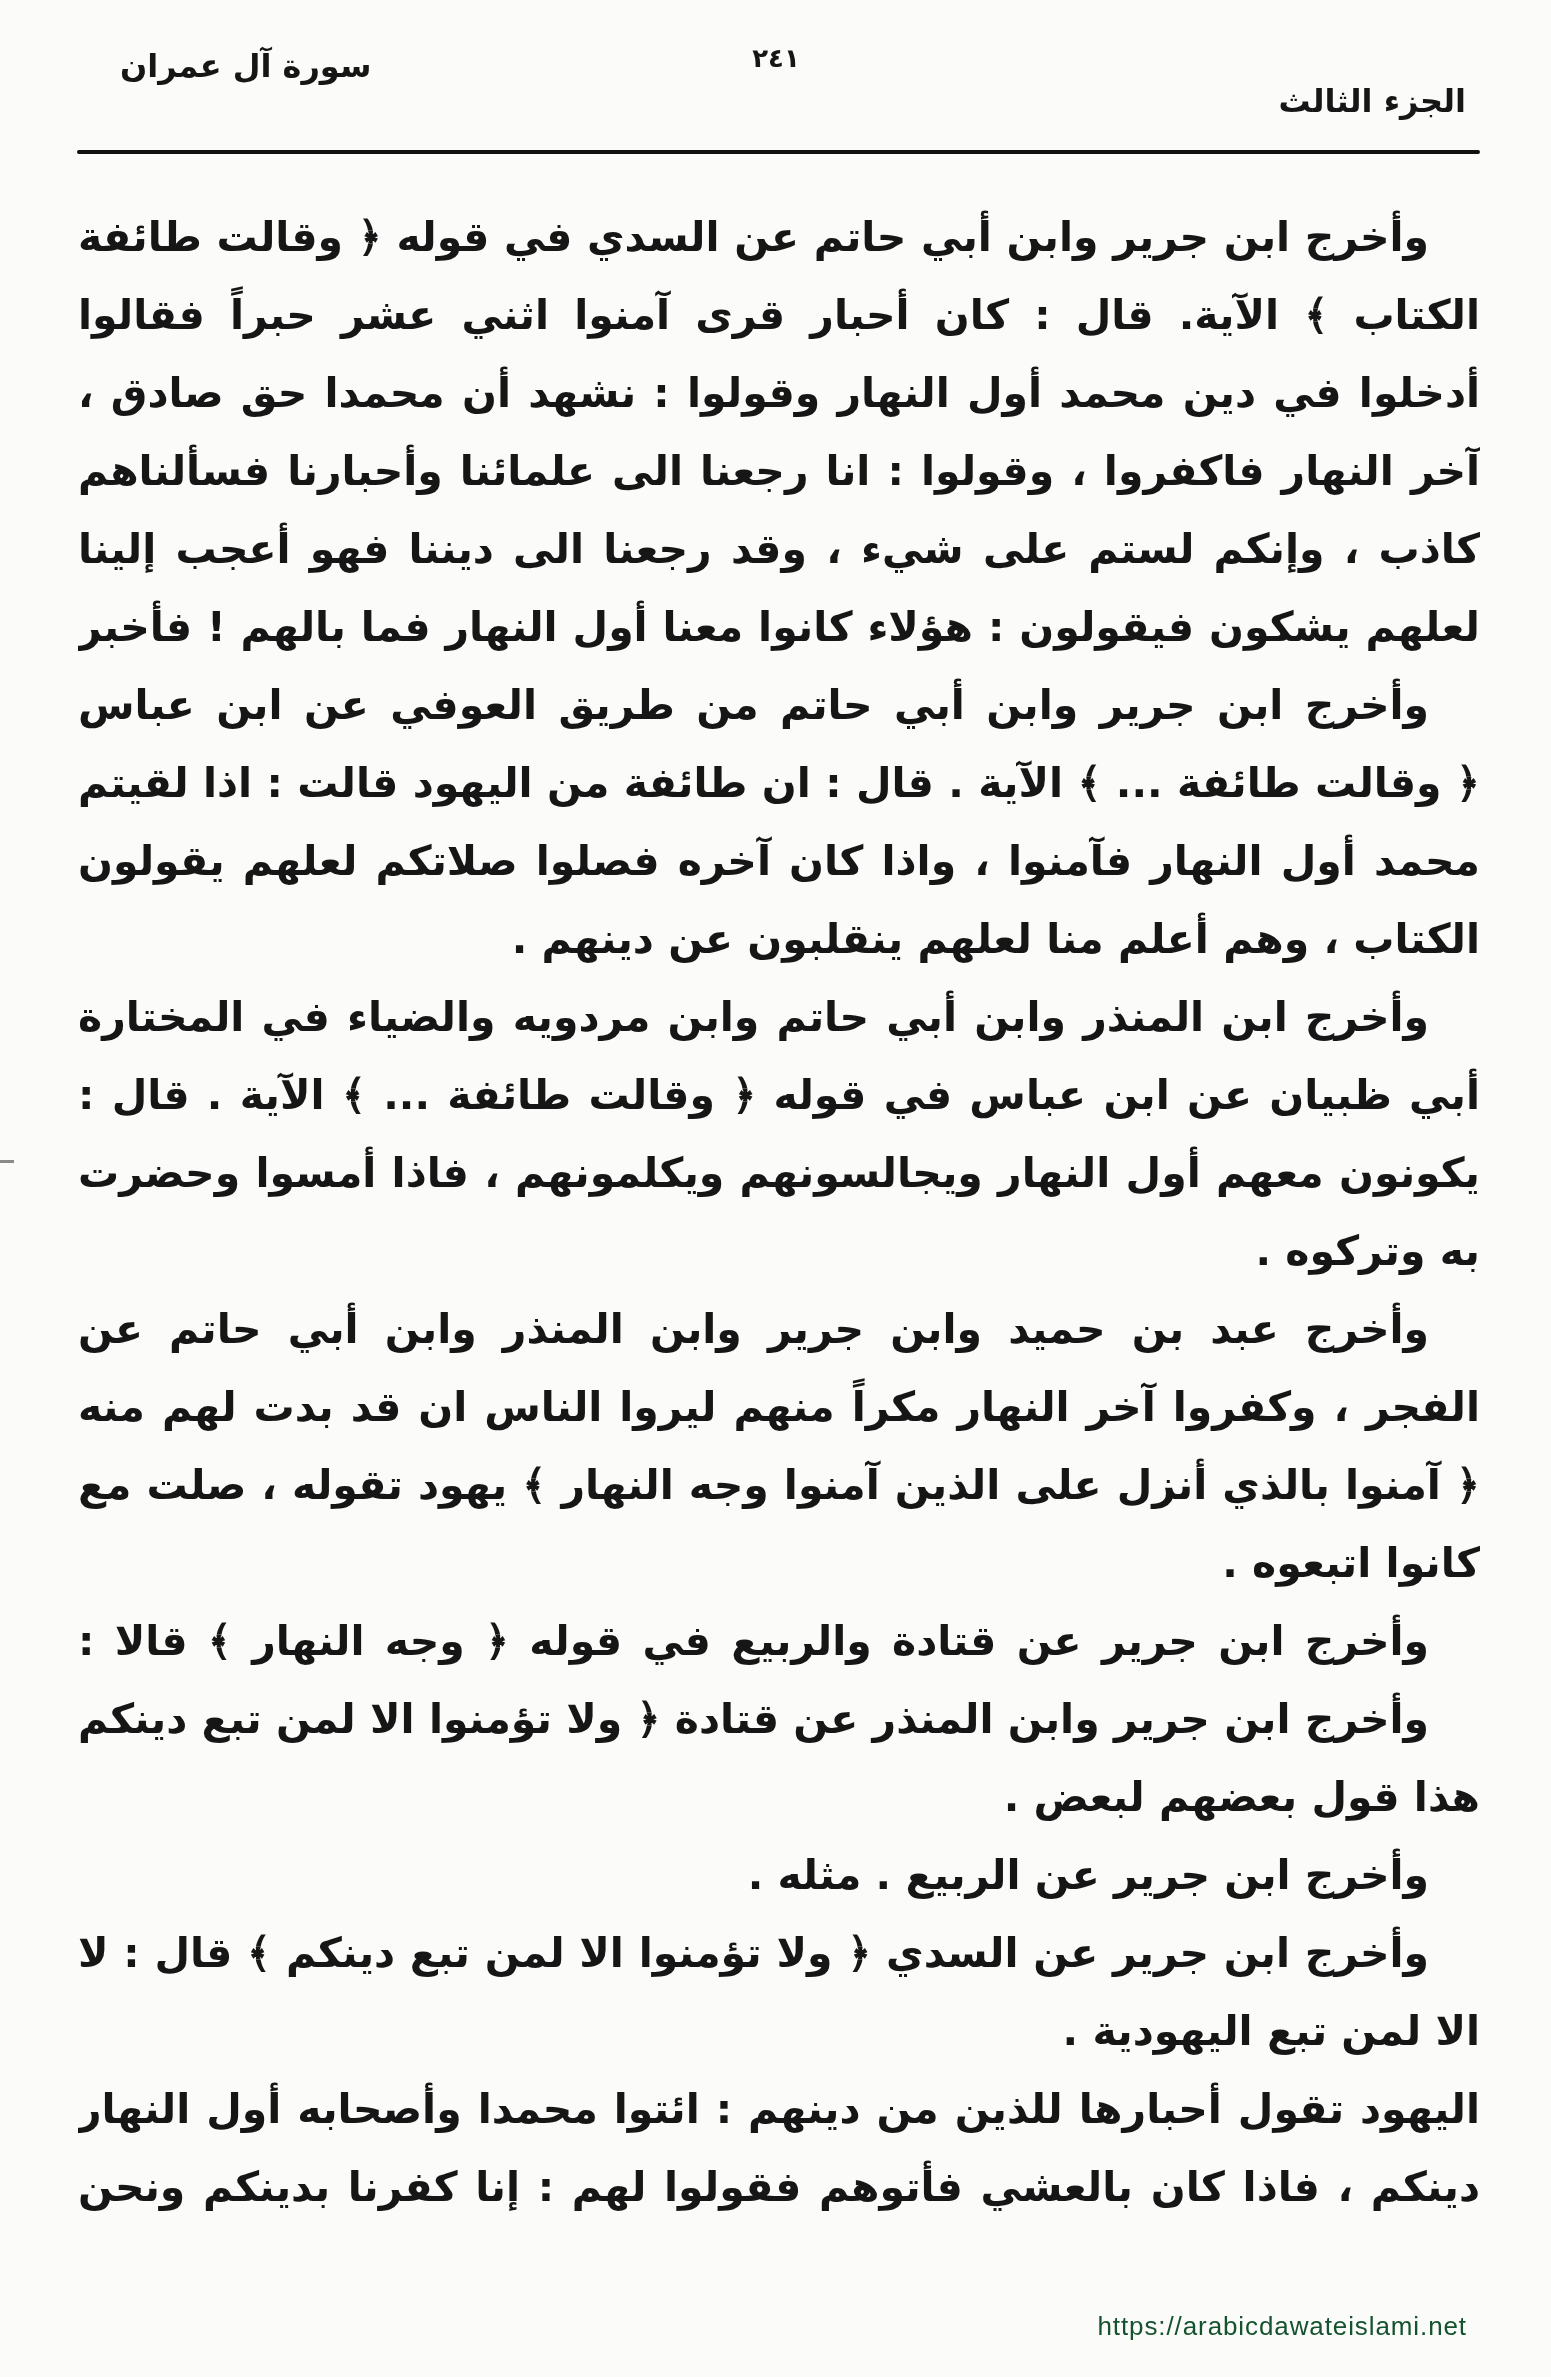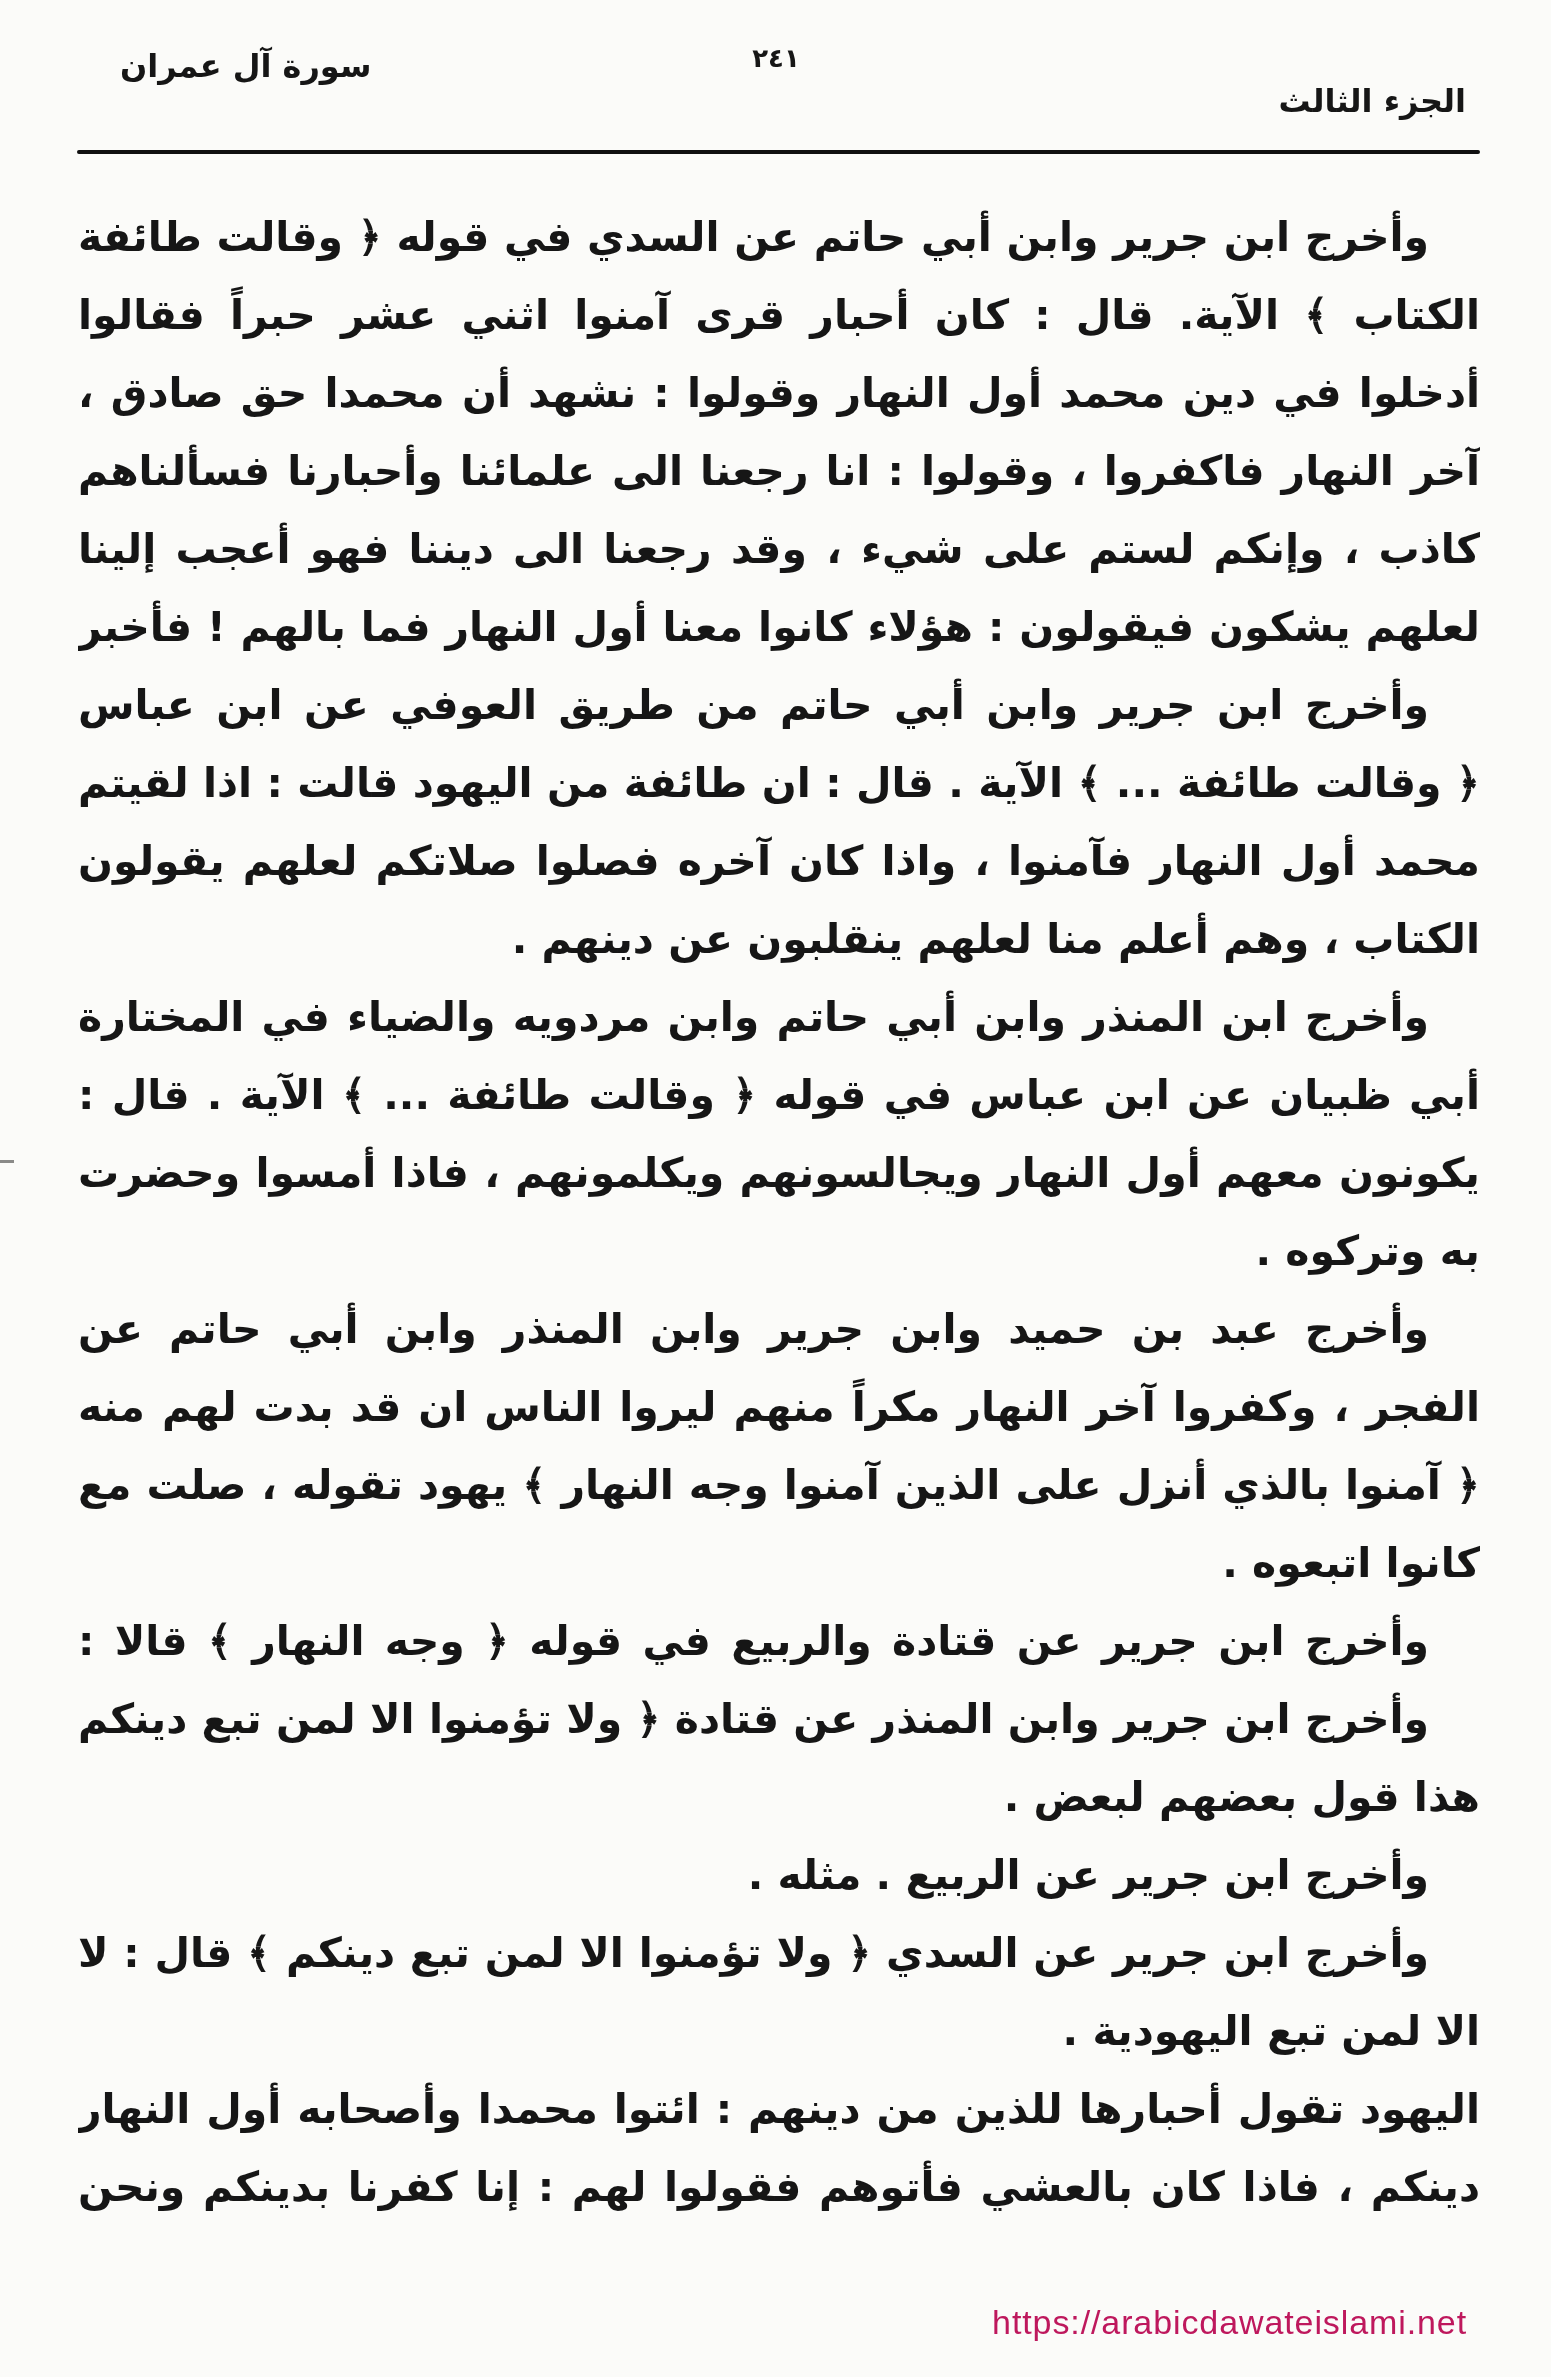--- a/index.html
+++ b/index.html
@@ -70,22 +70,22 @@
     width: 14px;
     height: 2.8px;
     background: #8a8a88;
   }
   .watermark {
     position: absolute;
     bottom: 35px;
     right: 85px;
     direction: ltr;
     font-family: "Liberation Sans", sans-serif;
-    font-size: 34px;
-    color: #be185d;
+    font-size: 26px;
+    color: #14532d;
     letter-spacing: 0.9px;
     font-weight: normal;
   }
 </style>
 </head>
 <body>
 
 <div class="page">
 
   <header class="header">

